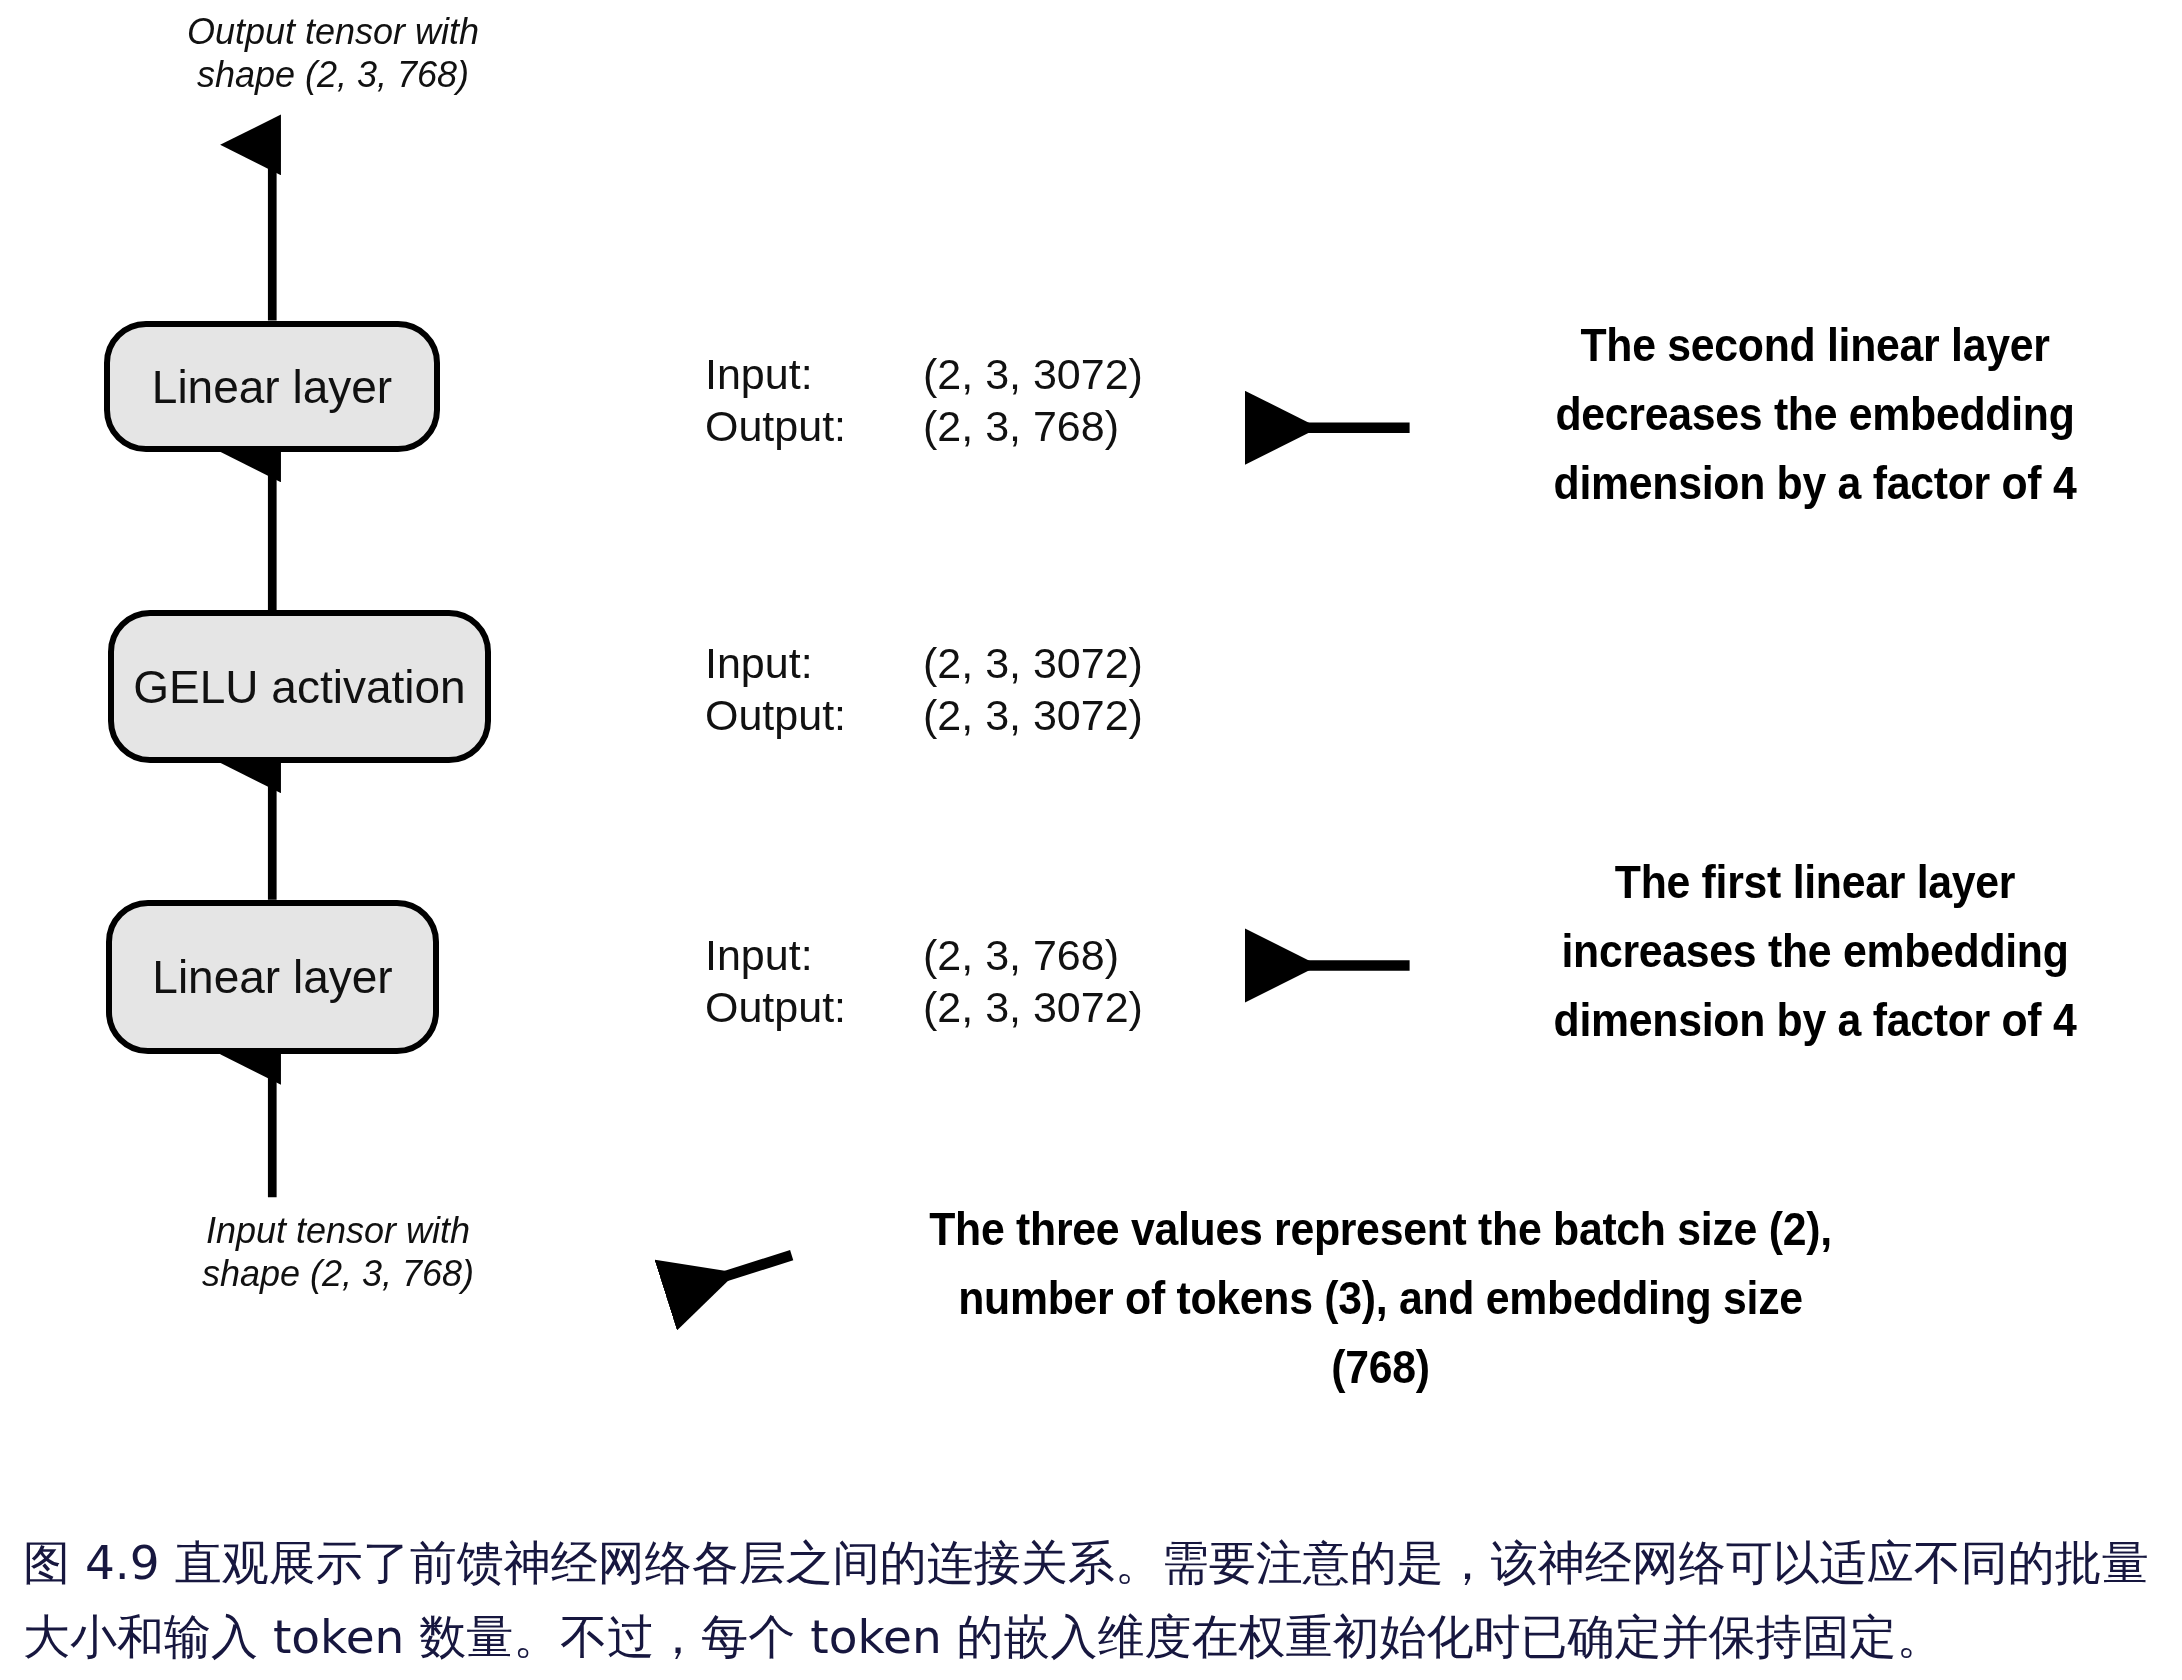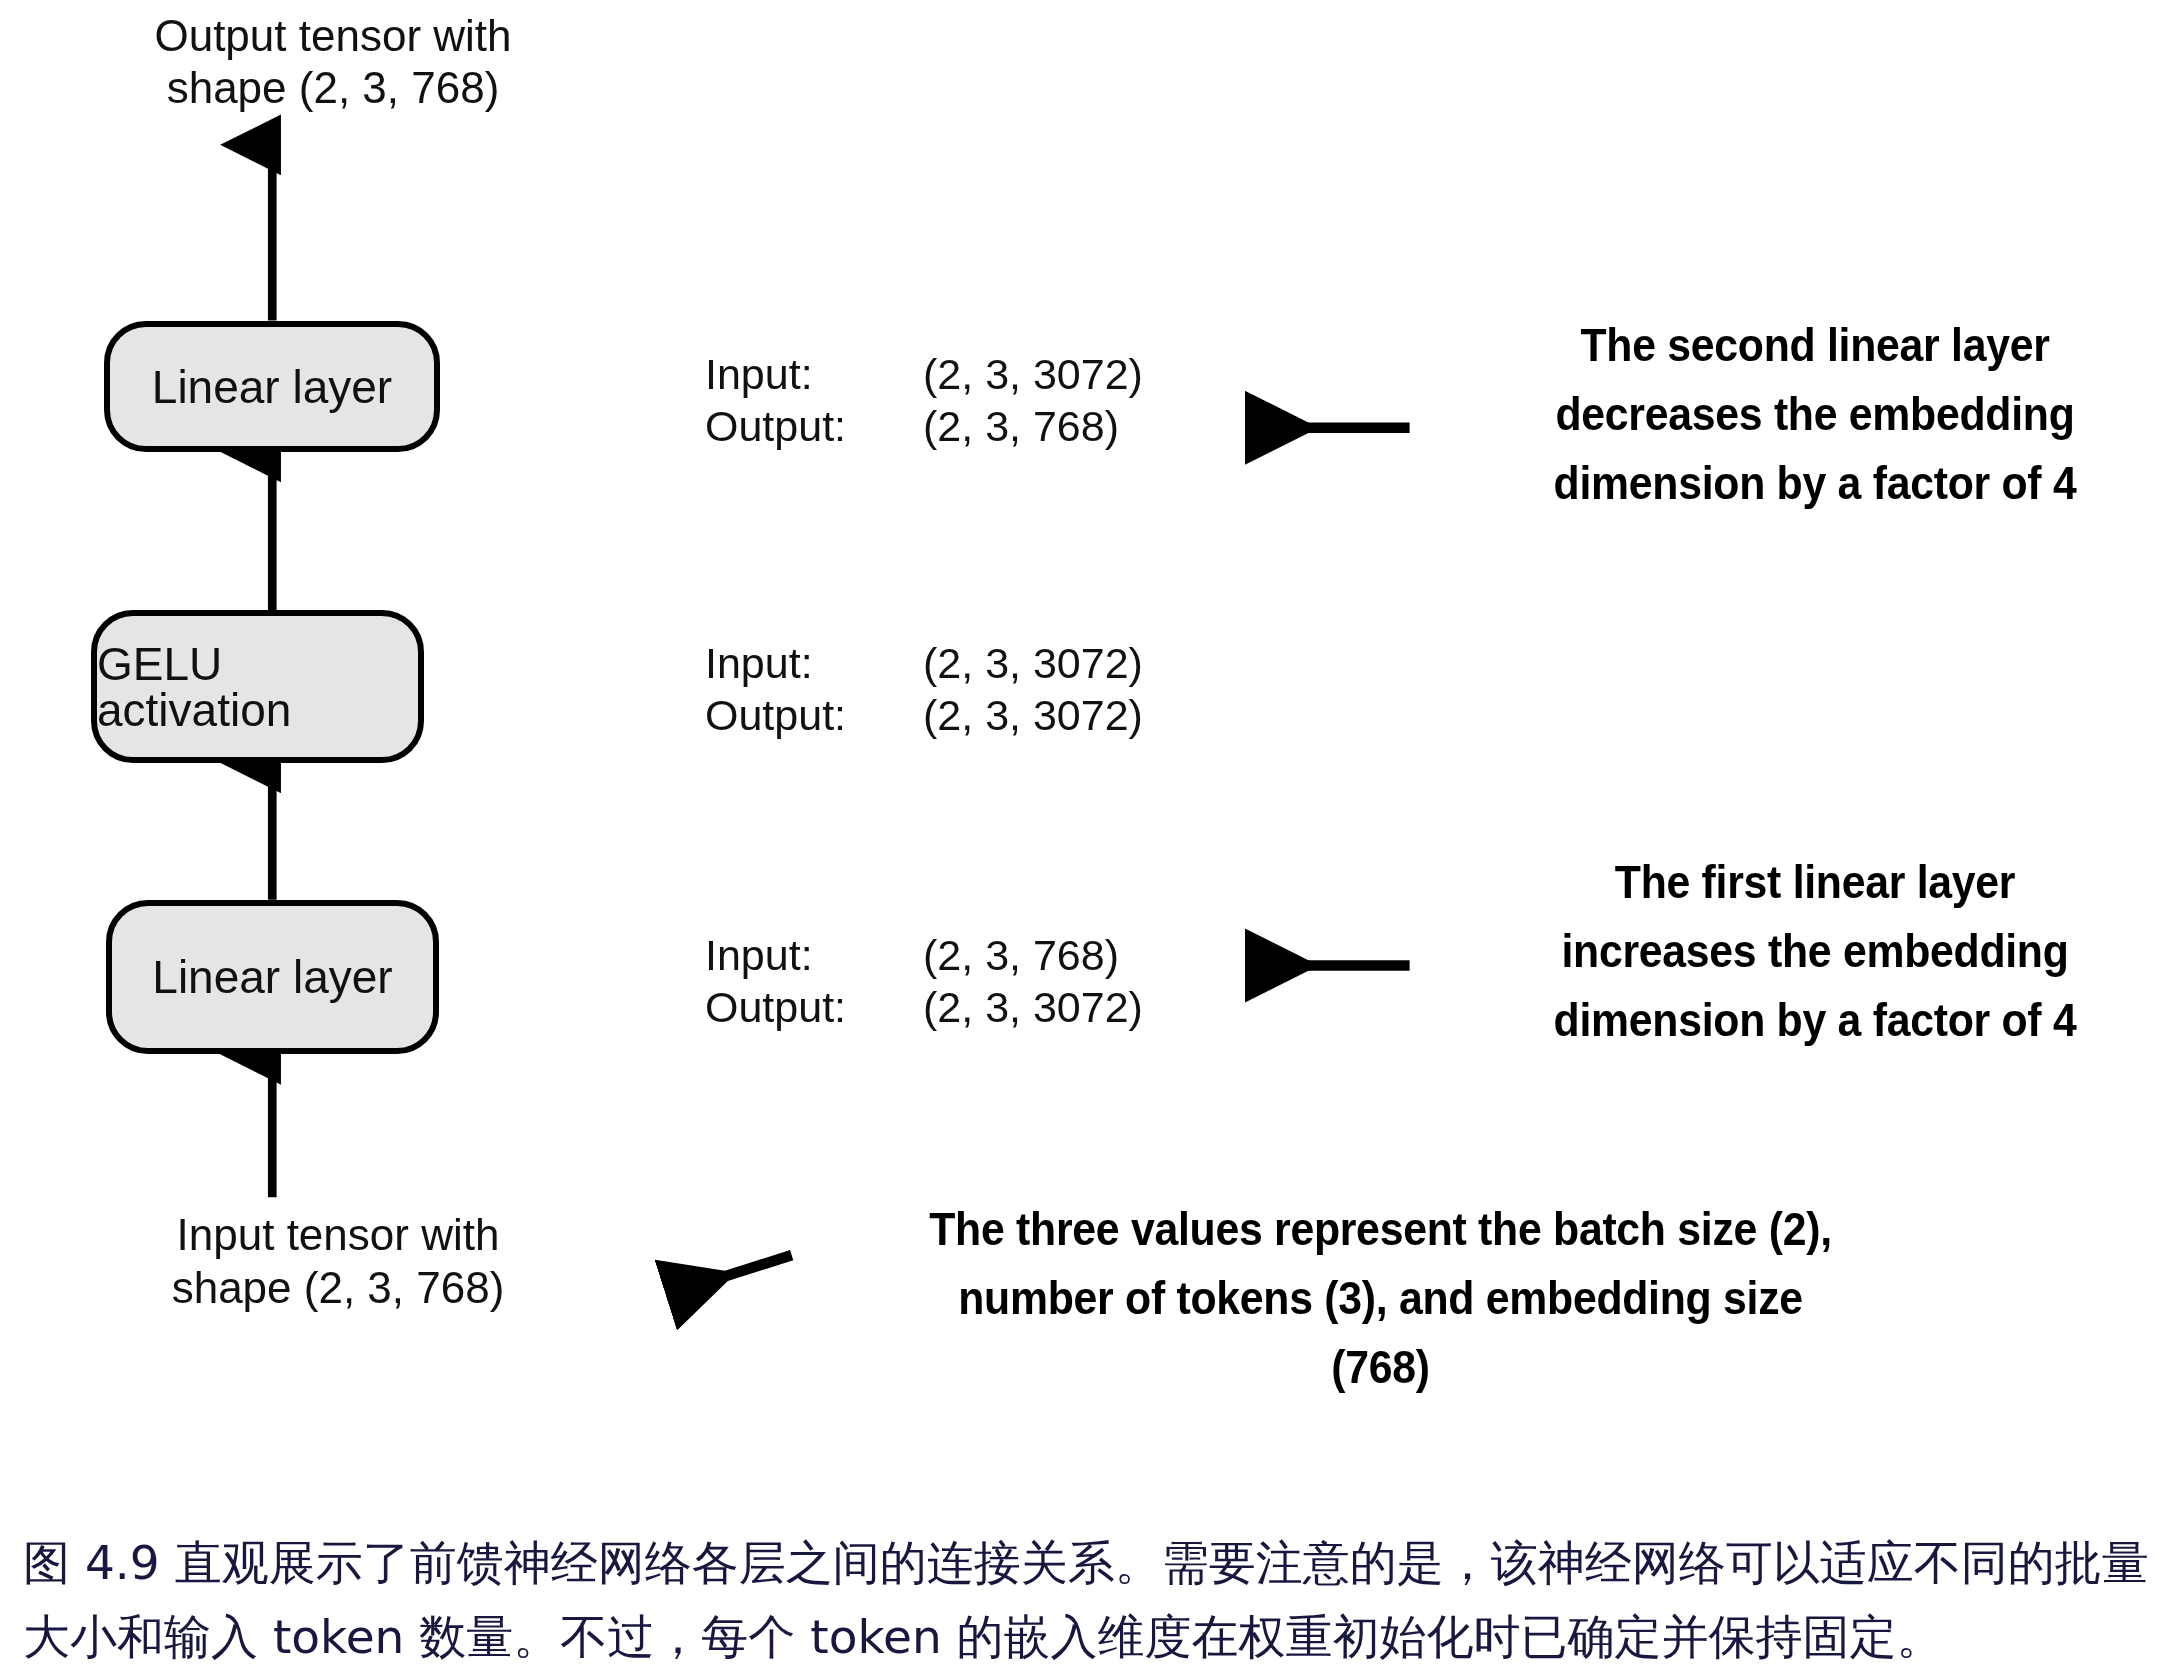--- a/index.html
+++ b/index.html
@@ -20,25 +20,26 @@
     position: absolute;
     left: 0; top: 0;
     width: 2182px;
     height: 1680px;
   }
 
   
   .plain-label {
     position: absolute;
     font-family: "Liberation Sans", sans-serif;
-    font-size: 44px;
+    font-size: 36px;
     line-height: 1.20;
     color: #111111;
     white-space: pre-line;
     text-align: center;
+    font-style: italic;
   }
 
   .io-block {
     position: absolute;
     font-family: "Liberation Sans", sans-serif;
     font-size: 43px;
     line-height: 1.22;
     color: #111111;
   }
   .io-row {
@@ -168,21 +169,21 @@
       <span class="io-val">(2, 3, 768)</span>
     </div>
   </div>
 
   <div class="callout" style="left:1477px; top:311px; width:676px;">
     <div>The second linear layer</div>
     <div>decreases the embedding</div>
     <div>dimension by a factor of 4</div>
   </div>
 
-  <div class="layer-box" style="left:91px; top:610px; width:333px; height:153px;">
+  <div class="layer-box" style="left:108px; top:610px; width:383px; height:153px;">
     <span class="layer-box-label">GELU activation</span>
   </div>
 
   <div class="io-block" style="left:705px; top:637px;">
     <div class="io-row">
       <span class="io-key">Input:</span>
       <span class="io-val">(2, 3, 3072)</span>
     </div>
     <div class="io-row">
       <span class="io-key">Output:</span>

